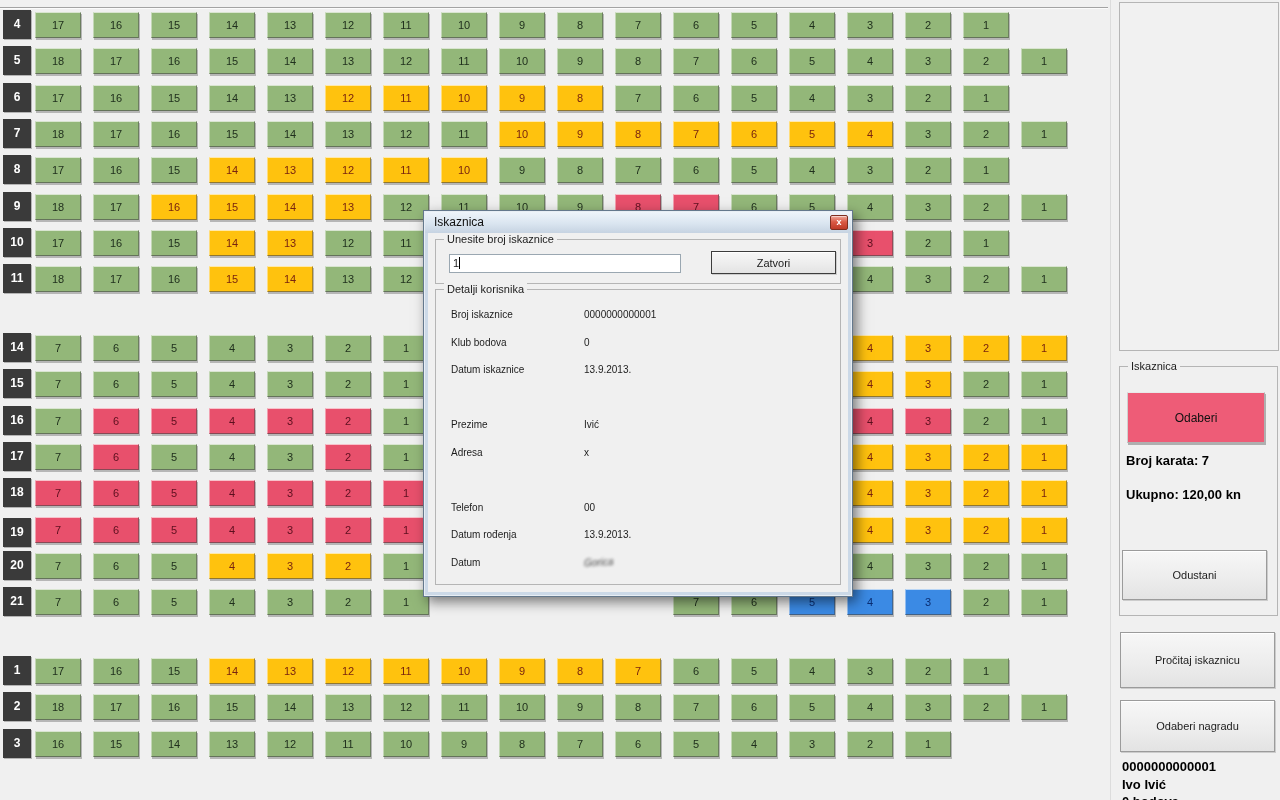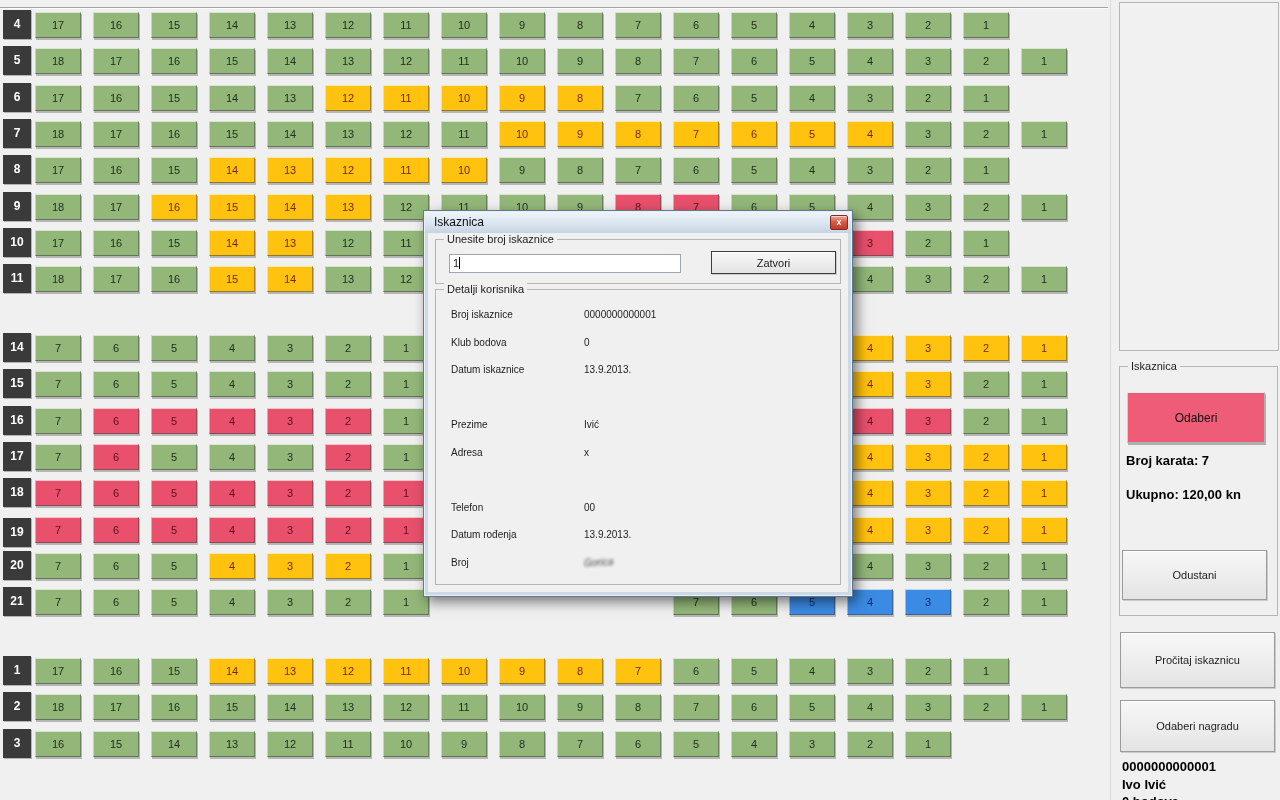--- a/index.html
+++ b/index.html
@@ -445,18 +445,18 @@
         </div>
         <div class="detail-row" style="top: 212px;">
           <span class="detail-label">Telefon</span>
           <span class="detail-value">00</span>
         </div>
         <div class="detail-row" style="top: 239px;">
           <span class="detail-label">Datum rođenja</span>
           <span class="detail-value">13.9.2013.</span>
         </div>
         <div class="detail-row" style="top: 267px;">
-          <span class="detail-label">Broj</span>
+          <span class="detail-label">Datum</span>
           <span class="detail-value blurred">Gorica</span>
         </div>
       </div>
   </div>
 </div>
 
 </body></html>

